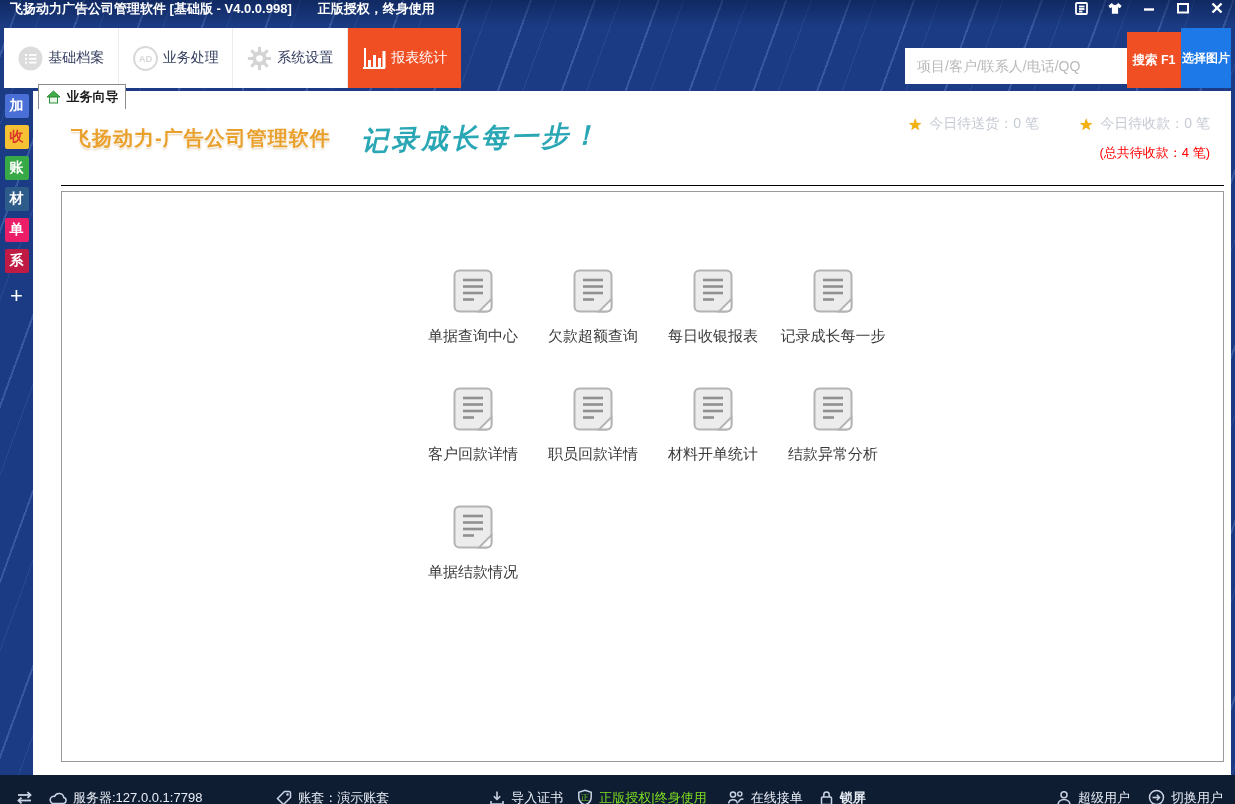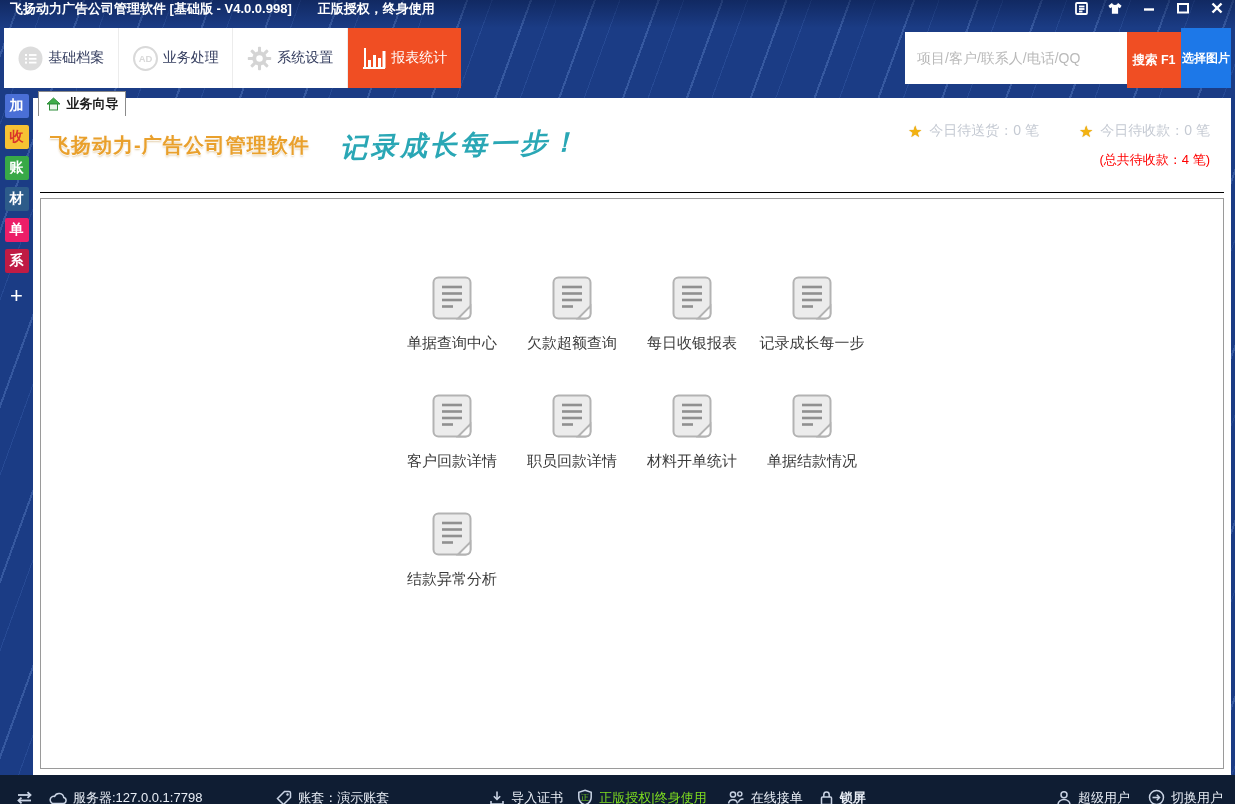--- a/index.html
+++ b/index.html
@@ -25,40 +25,40 @@
   .ctrl{width:16px;height:16px;display:flex;align-items:center;justify-content:center;cursor:pointer;}
   .ctrl svg{stroke:#fff;fill:none;stroke-width:1.8;}
   
   .topband{height:60px;position:relative;display:flex;}
   .navbar{margin-left:4px;width:457px;background:#fff;display:flex;}
   .navtab{flex:1;display:flex;align-items:center;justify-content:center;gap:4px;
     font-size:14px;color:#333c5e;cursor:pointer;border-right:1px solid #ececec;}
   .navtab:last-child{border-right:none;}
   .navtab.active{background:#f04e23;color:#fff;border-right:none;}
   .searchgroup{position:absolute;right:4px;top:0;height:60px;display:flex;align-items:flex-end;}
-  .search-input{width:222px;height:52px;margin-bottom:4px;border:0;outline:none;
+  .search-input{width:222px;height:36px;margin-bottom:4px;border:0;outline:none;
     padding:0 12px;font-size:14px;color:#333;background:#fff;}
   .search-input::placeholder{color:#b9b9b9;}
   .btn-search{width:54px;height:56px;background:#f04e23;color:#fff;font-size:12.5px;
     font-weight:bold;border:0;cursor:pointer;}
   .btn-pick{width:50px;height:60px;background:#1d78e8;color:#fff;font-size:12px;
     font-weight:bold;border:0;cursor:pointer;}
   
   .maincol{display:flex;height:687px;}
   .sidebar{width:33px;display:flex;flex-direction:column;align-items:center;padding-top:6px;}
   .sq{width:24px;height:24px;margin-bottom:7px;display:flex;align-items:center;justify-content:center;
     font-size:14px;font-weight:bold;color:#fff;border-radius:2px;cursor:pointer;}
   .sq-0{background:#4a6fd6;}
   .sq-1{background:#f6c233;color:#d9352a;}
   .sq-2{background:#38a947;}
   .sq-3{background:#2d5c8a;}
   .sq-4{background:#ec1e68;}
   .sq-5{background:#c01b44;}
   .sq-plus{background:transparent;font-size:22px;font-weight:normal;margin-top:4px;}
-  .content{flex:1;margin-top:10px;margin-right:4px;background:#fff;position:relative;}
+  .content{flex:1;margin-top:3px;margin-right:4px;background:#fff;position:relative;padding-left:21px;}
   .wiztab{position:absolute;top:-7px;left:5px;width:88px;height:25px;background:#fff;
     border:1px solid #8b8b8b;border-bottom:none;display:flex;align-items:center;
     justify-content:center;gap:6px;font-size:13px;font-weight:bold;color:#1d1d1d;cursor:pointer;}
   
   .header{height:95px;margin:0 7px;display:flex;align-items:center;border-bottom:1px solid #000000;}
   .logo{font-size:20px;font-weight:bold;color:#e9a02c;margin-left:10px;letter-spacing:1px;
     text-shadow:0 1px 0 rgba(255,255,255,.8),0 2px 2px rgba(180,120,20,.35);}
   .slogan{font-size:27px;color:#2aa7b5;margin-left:30px;font-style:italic;font-weight:bold;
     transform:rotate(-1.5deg);letter-spacing:3px;font-family:"DejaVu Serif","Liberation Serif",serif;}
   .stats{margin-left:auto;margin-right:14px;text-align:right;}
@@ -314,34 +314,34 @@
             <span class="doc-icon">
   <svg width="40" height="44" viewBox="0 0 40 44">
     <rect x="1.5" y="1.5" width="37" height="41" rx="5" fill="#ececec" stroke="#b3b3b3" stroke-width="2"></rect>
     <line x1="10" y1="11" x2="30" y2="11" stroke="#909090" stroke-width="2.6"></line>
     <line x1="10" y1="17.5" x2="30" y2="17.5" stroke="#909090" stroke-width="2.6"></line>
     <line x1="10" y1="24" x2="30" y2="24" stroke="#909090" stroke-width="2.6"></line>
     <line x1="10" y1="30.5" x2="21" y2="30.5" stroke="#909090" stroke-width="2.6"></line>
     <path d="M26 42.5 L38.5 30 L38.5 37.5 Q38.5 42.5 33.5 42.5 Z" fill="#fafafa" stroke="#b3b3b3" stroke-width="1.8"></path>
   </svg>
 </span>
+            <span class="cell-label">结款异常分析</span>
+          </div>
+          <div class="cell">
+            <span class="doc-icon">
+  <svg width="40" height="44" viewBox="0 0 40 44">
+    <rect x="1.5" y="1.5" width="37" height="41" rx="5" fill="#ececec" stroke="#b3b3b3" stroke-width="2"></rect>
+    <line x1="10" y1="11" x2="30" y2="11" stroke="#909090" stroke-width="2.6"></line>
+    <line x1="10" y1="17.5" x2="30" y2="17.5" stroke="#909090" stroke-width="2.6"></line>
+    <line x1="10" y1="24" x2="30" y2="24" stroke="#909090" stroke-width="2.6"></line>
+    <line x1="10" y1="30.5" x2="21" y2="30.5" stroke="#909090" stroke-width="2.6"></line>
+    <path d="M26 42.5 L38.5 30 L38.5 37.5 Q38.5 42.5 33.5 42.5 Z" fill="#fafafa" stroke="#b3b3b3" stroke-width="1.8"></path>
+  </svg>
+</span>
             <span class="cell-label">单据结款情况</span>
-          </div>
-          <div class="cell">
-            <span class="doc-icon">
-  <svg width="40" height="44" viewBox="0 0 40 44">
-    <rect x="1.5" y="1.5" width="37" height="41" rx="5" fill="#ececec" stroke="#b3b3b3" stroke-width="2"></rect>
-    <line x1="10" y1="11" x2="30" y2="11" stroke="#909090" stroke-width="2.6"></line>
-    <line x1="10" y1="17.5" x2="30" y2="17.5" stroke="#909090" stroke-width="2.6"></line>
-    <line x1="10" y1="24" x2="30" y2="24" stroke="#909090" stroke-width="2.6"></line>
-    <line x1="10" y1="30.5" x2="21" y2="30.5" stroke="#909090" stroke-width="2.6"></line>
-    <path d="M26 42.5 L38.5 30 L38.5 37.5 Q38.5 42.5 33.5 42.5 Z" fill="#fafafa" stroke="#b3b3b3" stroke-width="1.8"></path>
-  </svg>
-</span>
-            <span class="cell-label">结款异常分析</span>
           </div>
         </div>
       </div>
     </div>
   </div>
 
   <div class="statusbar">
     <span class="sb-item m-swap">
       <svg width="17" height="13" viewBox="0 0 17 13">
           <line x1="2" y1="4" x2="14" y2="4" stroke-width="1.8"></line>

